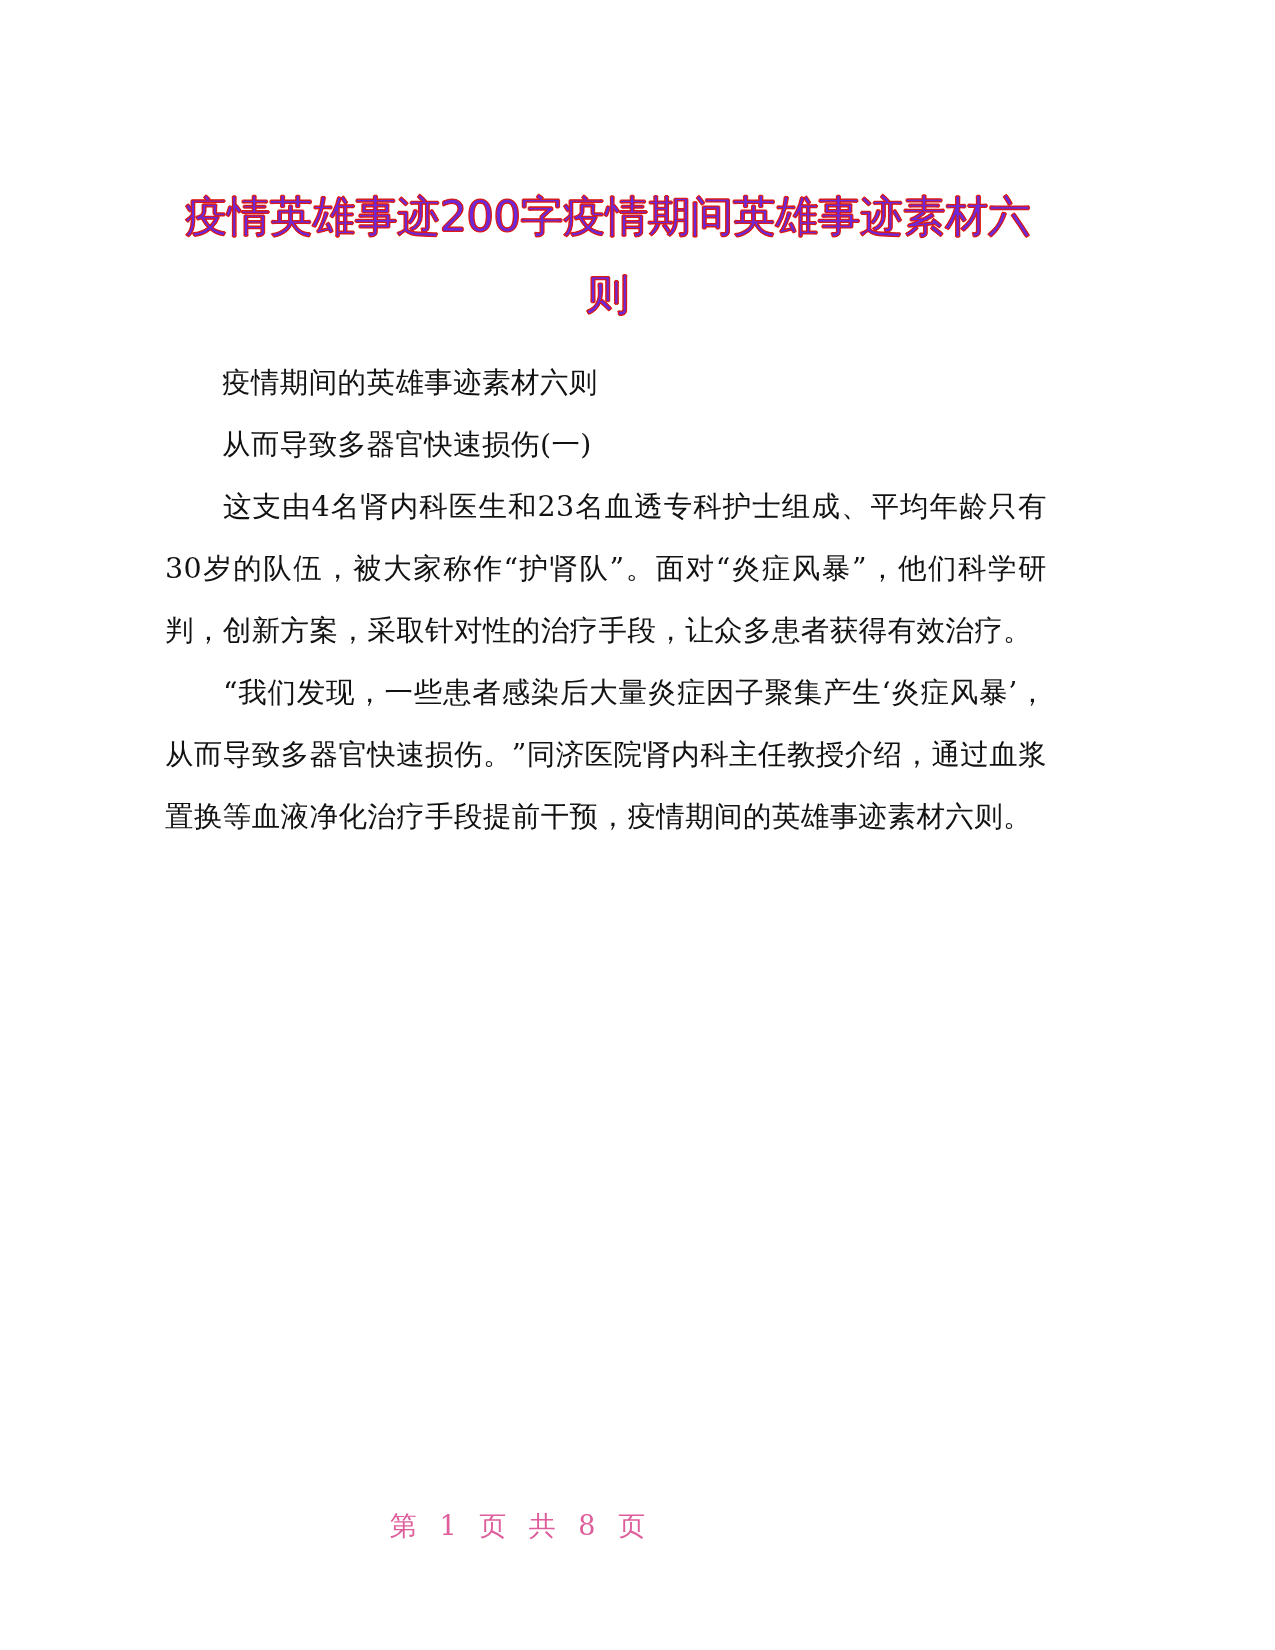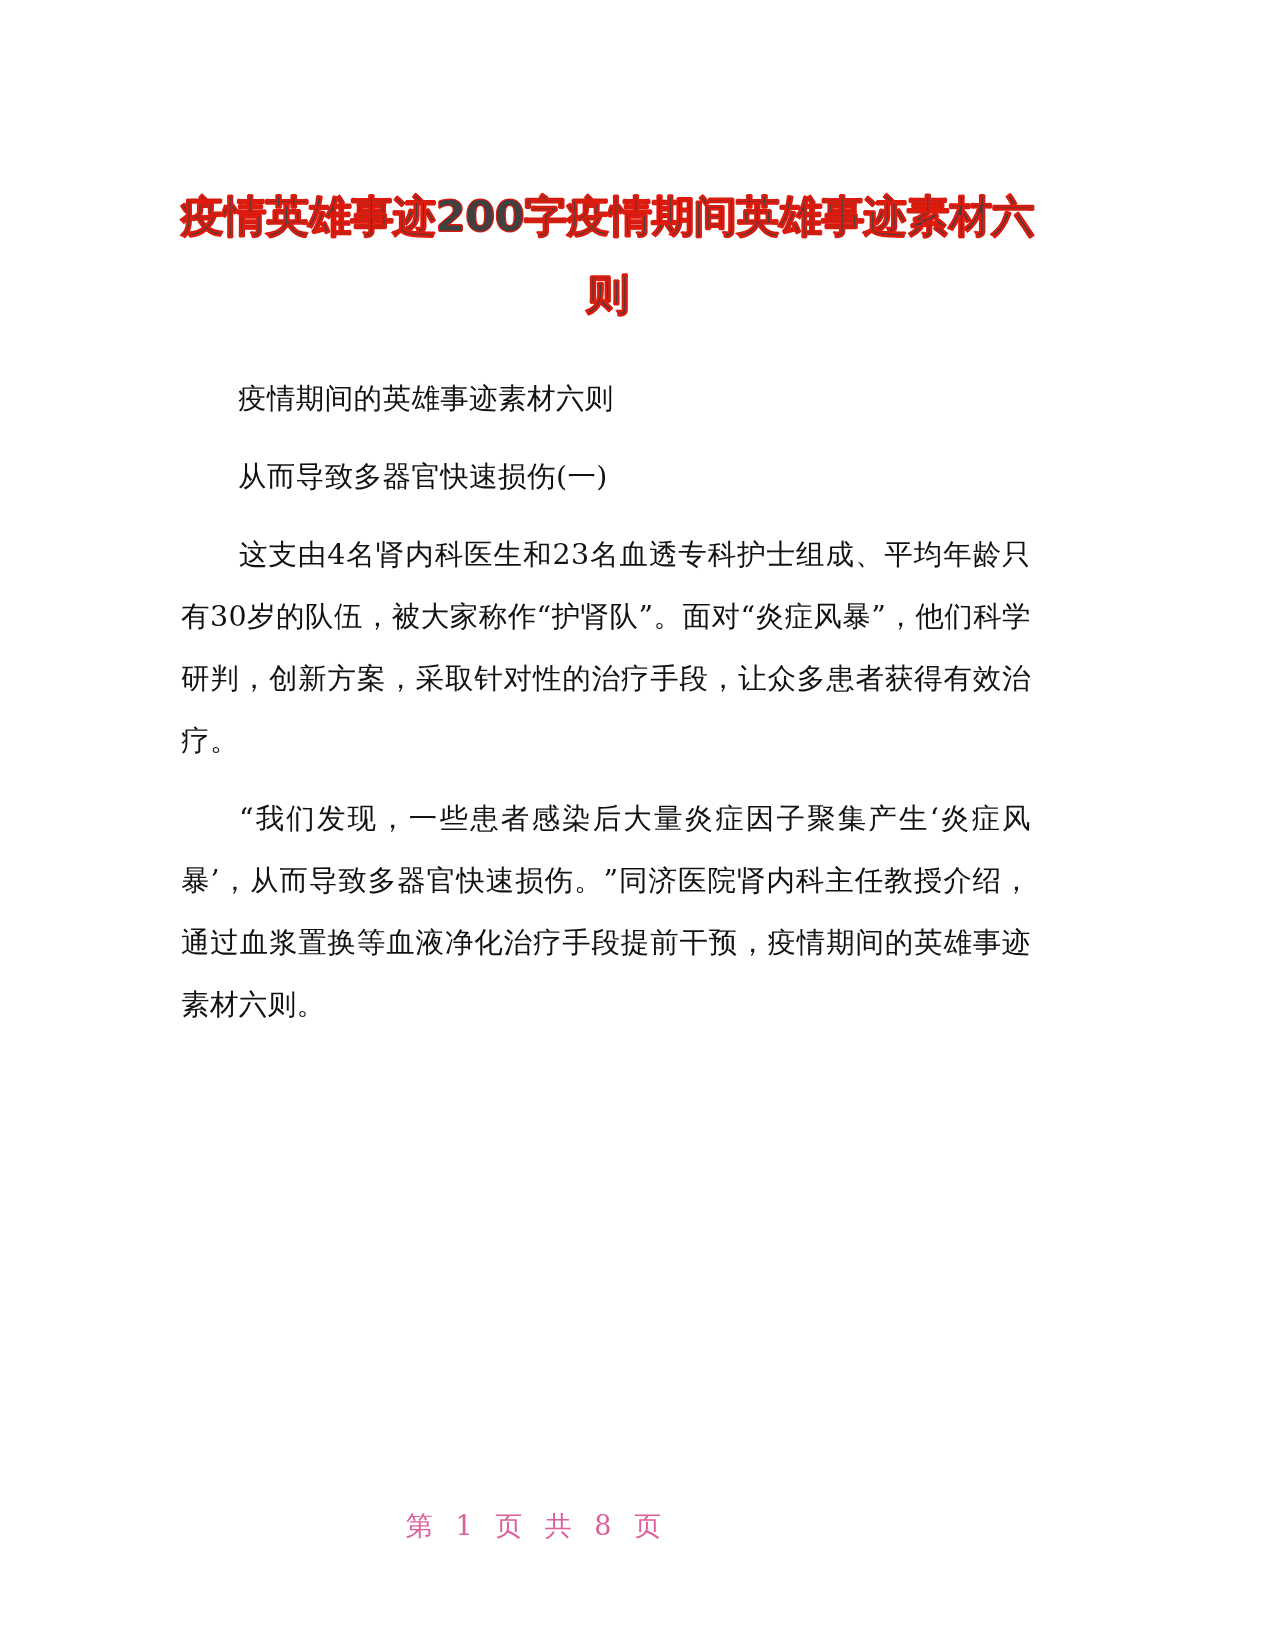--- a/index.html
+++ b/index.html
@@ -23,44 +23,44 @@
     background: #ffffff;
     box-sizing: border-box;
   }
 
   .doc-title {
     position: absolute;
     left: 165px;
     top: 148px;
     width: 885px;
     text-align: center;
-    color: #404040;
+    color: #6d28d9;
     font-family: "DejaVu Sans", "Liberation Sans", sans-serif;
-    font-weight: 700;
+    font-weight: 400;
     font-size: 43px;
     line-height: 78px;
     letter-spacing: -0.5px;
     word-break: break-all;
     text-shadow:
        1px 0 0 #E01B0E,
       -1px 0 0 #E01B0E,
        0 1px 0 #E01B0E,
        0 -1px 0 #E01B0E;
     -webkit-text-stroke: 0.6px #E01B0E;
   }
 
   .body-block {
     position: absolute;
     left: 165px;
     top: 352px;
     width: 882px;
   }
 
   .para {
-    margin: 16px;
+    margin: 0;
     color: #121212;
     font-family: "DejaVu Serif", "Liberation Serif", serif;
     font-size: 28.5px;
     line-height: 62px;
     text-align: justify;
     text-justify: inter-character;
     word-break: break-all;
     letter-spacing: 0.4px;
   }
 
@@ -68,21 +68,21 @@
     text-indent: 58px;
   }
 
   .para.lead {
     text-indent: 57px;
     text-align: left;
   }
 
   .footer {
     position: absolute;
-    left: 16px;
+    left: 0;
     top: 1508px;
     width: 1042px;
     text-align: center;
     color: #DE5E9B;
     font-family: "DejaVu Serif", "Liberation Serif", serif;
     font-size: 27px;
     letter-spacing: 7px;
     font-weight: 400;
   }
 </style>

